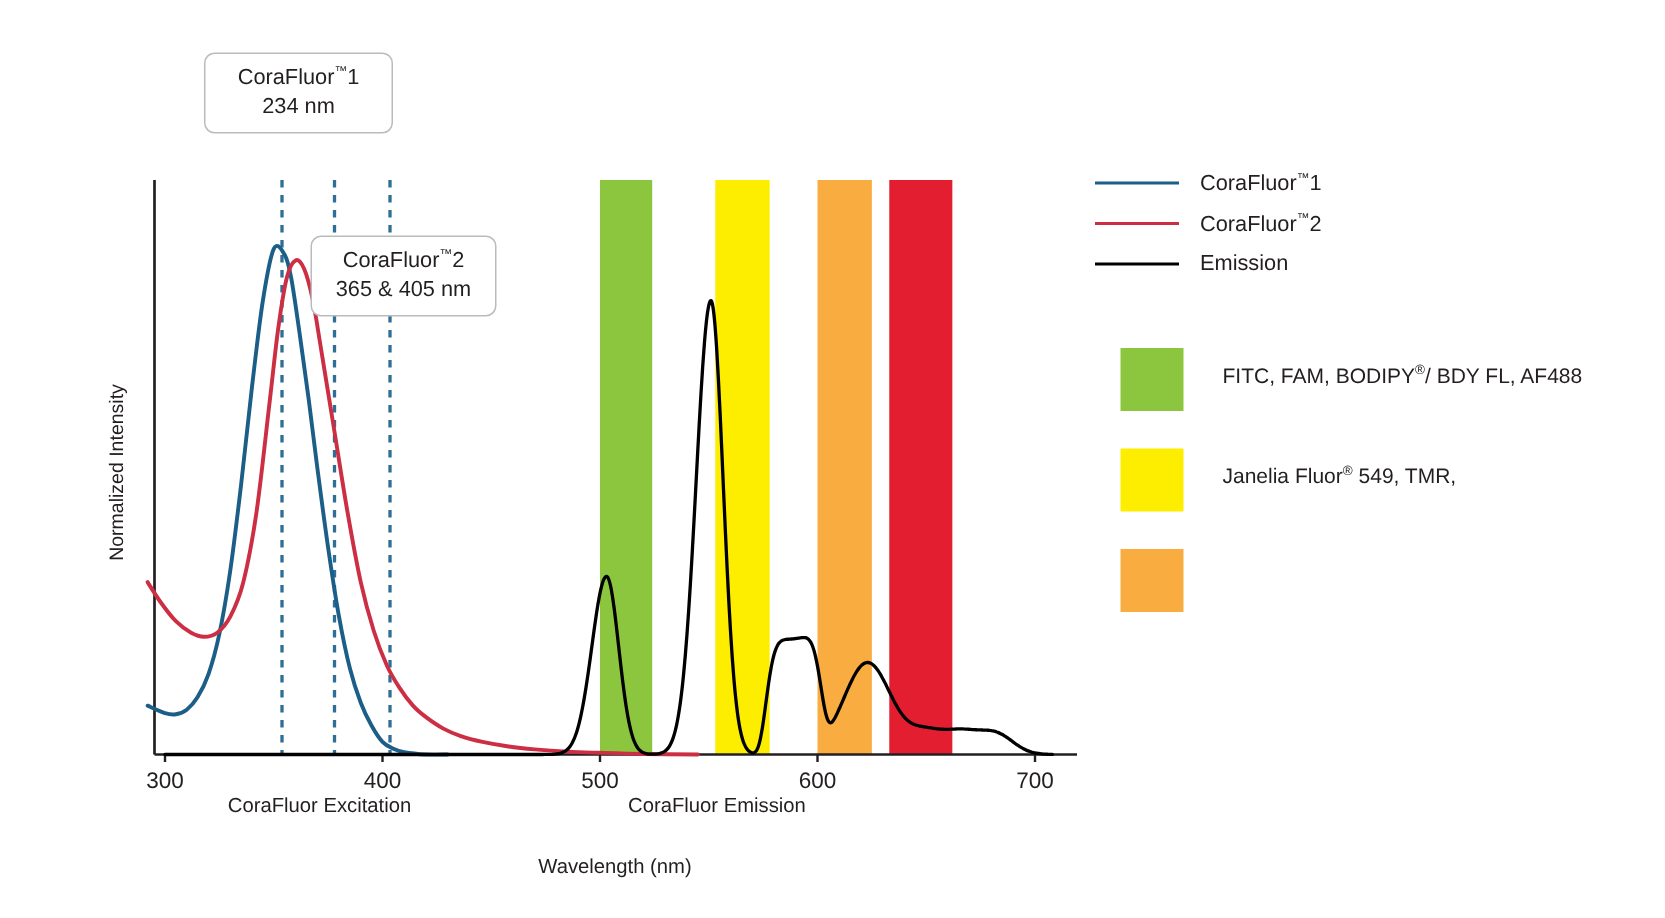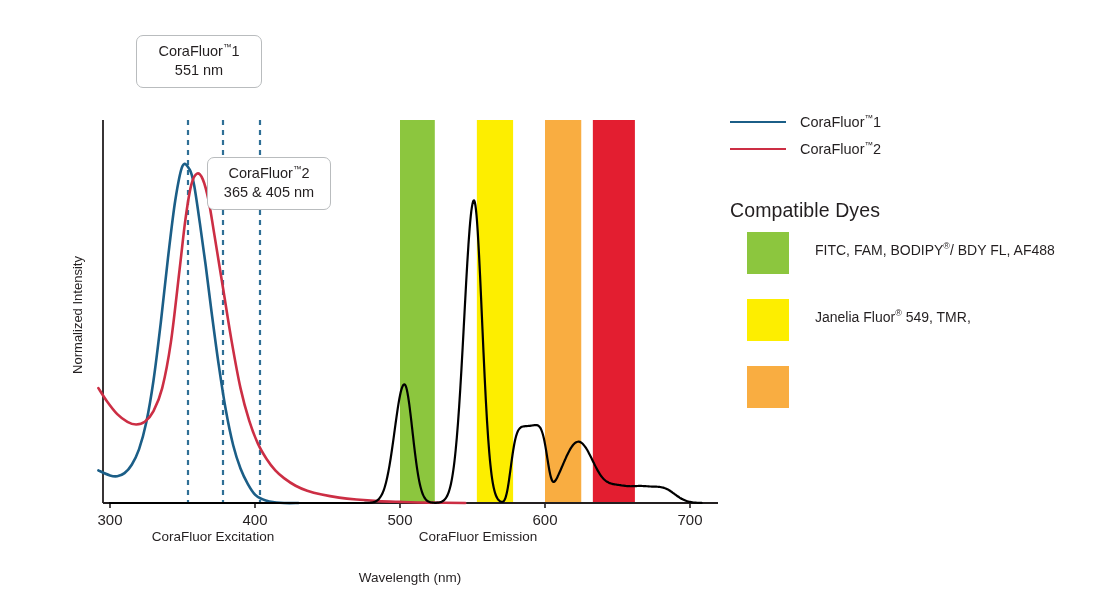--- a/index.html
+++ b/index.html
@@ -102,43 +102,46 @@
           <text x="690" y="525" class="axis-tick-label">700</text>
           <text x="213" y="541" class="axis-caption">CoraFluor Excitation</text>
           <text x="478" y="541" class="axis-caption">CoraFluor Emission</text>
           <text x="410" y="582" class="axis-title">Wavelength (nm)</text>
           <text x="0" y="0" class="ylabel" transform="translate(82,315) rotate(-90)">Normalized Intensity</text>
         </g>
     </svg>
 
     <div class="callout" id="callout-0" style="left:136px;top:35px;width:126px;">
       <span><span>CoraFluor</span><sup class="tm">™</sup><span>1</span></span>
-      <span class="l2">551 nm</span>
+      <span class="l2">234 nm</span>
     </div>
 
     <div class="callout" id="callout-1" style="left:207px;top:157px;width:124px;">
       <span><span>CoraFluor</span><sup class="tm">™</sup><span>2</span></span>
       <span class="l2">365 &amp; 405 nm</span>
     </div>
   </div>
 
   <div id="legend-panel">
 
     <div class="series-legend" id="series-legend">
         <div class="series-row">
           <span class="series-swatch" style="border-top-color: rgb(27, 94, 135);"></span>
           <span class="series-label"><span>CoraFluor</span><sup class="tm">™</sup><span>1</span></span>
         </div>
         <div class="series-row">
           <span class="series-swatch" style="border-top-color: rgb(204, 46, 68);"></span>
           <span class="series-label"><span>CoraFluor</span><sup class="tm">™</sup><span>2</span></span>
         </div>
+        <div class="series-row">
+          <span class="series-swatch" style="border-top-color: rgb(0, 0, 0);"></span>
+          <span class="series-label">Emission</span>
+        </div>
       </div>
 
-    <div id="dyes-title">Compatible Dyes</div>
 
     <div class="dye-list" id="dye-list">
         <div class="dye-row">
           <div class="dye-swatch" style="background: rgb(140, 198, 62);"></div>
           <div class="dye-label"><span><span>FITC, FAM, BODIPY</span><sup class="reg">®</sup><span>/ BDY FL, AF488</span></span></div>
         </div>
         <div class="dye-row">
           <div class="dye-swatch" style="background: rgb(253, 238, 0);"></div>
           <div class="dye-label"><span><span>Janelia Fluor</span><sup class="reg">®</sup><span> 549, TMR,</span></span></div>
         </div>

